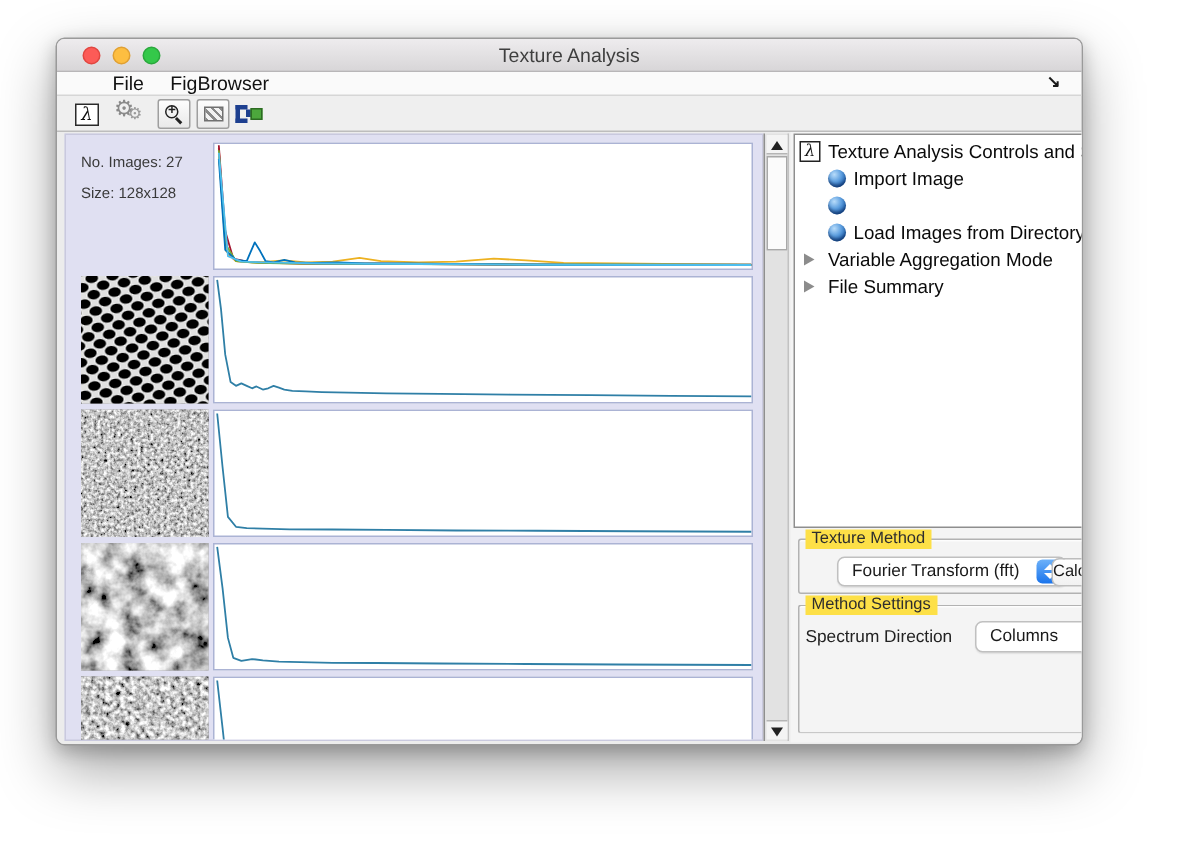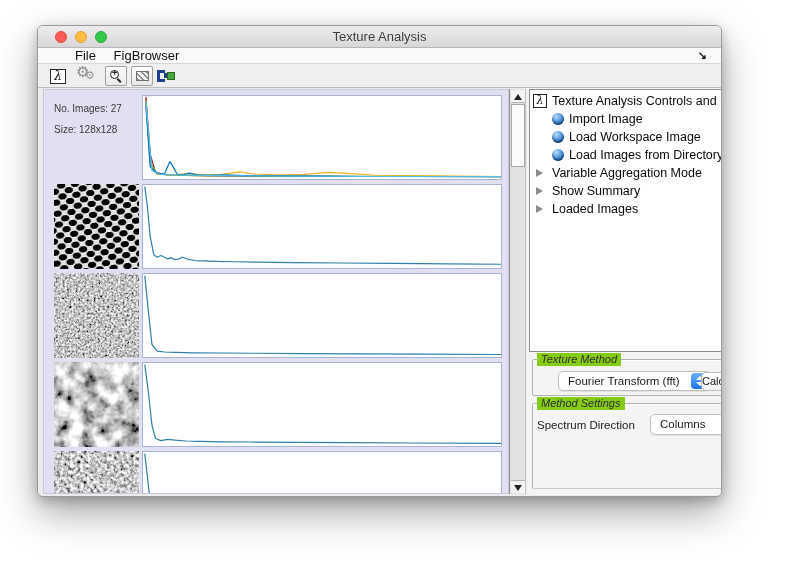--- a/index.html
+++ b/index.html
@@ -87,22 +87,22 @@
   .sphere{position:absolute;top:3px;width:12px;height:12px;border-radius:50%;
     background:radial-gradient(circle at 35% 28%, #b8dcfa 0%, #5fa0e0 40%, #1c5fae 75%, #0c3d7c 100%);
     box-shadow:inset 0 -2px 2px rgba(0,0,30,0.35);}
   .ctri{position:absolute;top:5px;width:0;height:0;border-top:4.5px solid transparent;
     border-bottom:4.5px solid transparent;border-left:7px solid #8c8c8c;}
 
   .groupbox{position:absolute;left:5px;width:222px;border:1px solid #b2b2b2;border-radius:2px;
     box-shadow:inset 0 1px 0 rgba(255,255,255,0.8);}
   .gb1{top:271px;height:37px;}
   .gb2{top:315px;height:86px;border-bottom-color:#c8c8c8;}
-  .gtitle{position:absolute;top:-7px;left:4px;background:#84cc16;padding:0 4px;
-    font-size:11px;color:#2e2e2e;line-height:13px;font-style:italic;}
+  .gtitle{position:absolute;top:-7px;left:4px;background:#fde047;padding:0 4px;
+    font-size:11px;color:#2e2e2e;line-height:13px;}
 
   .popup{position:absolute;height:20px;background:#ffffff;border:1px solid #c0c0c0;border-radius:5px;
     font-size:11.5px;color:#1a1a1a;box-shadow:0 1px 1px rgba(0,0,0,0.08);}
   .popup .pval{position:absolute;left:9px;top:0;line-height:19px;}
   .stepper{position:absolute;right:1px;top:1px;width:18px;height:16px;border-radius:4px;
     background:linear-gradient(#6db1f9,#1a74ec);}
   .stepper::before{content:"";position:absolute;left:5px;top:3px;width:0;height:0;
     border-left:4px solid transparent;border-right:4px solid transparent;border-bottom:4px solid #fff;}
   .stepper::after{content:"";position:absolute;left:5px;bottom:3px;width:0;height:0;
     border-left:4px solid transparent;border-right:4px solid transparent;border-top:4px solid #fff;}
@@ -283,37 +283,32 @@
           <span class="lam-sm" style="left:3px">λ</span>
           <span class="tlabel" style="left:22px">Texture Analysis Controls and Settings</span>
         </div>
         <div id="tree-items">
             <div class="trow">
               <span class="sphere" style="left: 22px;"></span>
               <span class="tlabel" style="left: 39px;">Import Image</span>
             </div>
             <div class="trow">
               <span class="sphere" style="left: 22px;"></span>
-              <span class="tlabel" style="left: 39px;">Load Workspace Image</span>
             </div>
             <div class="trow">
               <span class="sphere" style="left: 22px;"></span>
               <span class="tlabel" style="left: 39px;">Load Images from Directory</span>
             </div>
             <div class="trow">
               <span class="ctri" style="left: 6px;"></span>
               <span class="tlabel" style="left: 22px;">Variable Aggregation Mode</span>
             </div>
             <div class="trow">
               <span class="ctri" style="left: 6px;"></span>
-              <span class="tlabel" style="left: 22px;">Show Summary</span>
-            </div>
-            <div class="trow">
-              <span class="ctri" style="left: 6px;"></span>
-              <span class="tlabel" style="left: 22px;">Loaded Images</span>
+              <span class="tlabel" style="left: 22px;">File Summary</span>
             </div>
           </div>
       </div>
 
       <div class="groupbox gb1">
         <span class="gtitle">Texture Method</span>
         <div class="popup pop1">
           <span class="pval">Fourier Transform (fft)</span>
           <span class="stepper"></span>
         </div>

